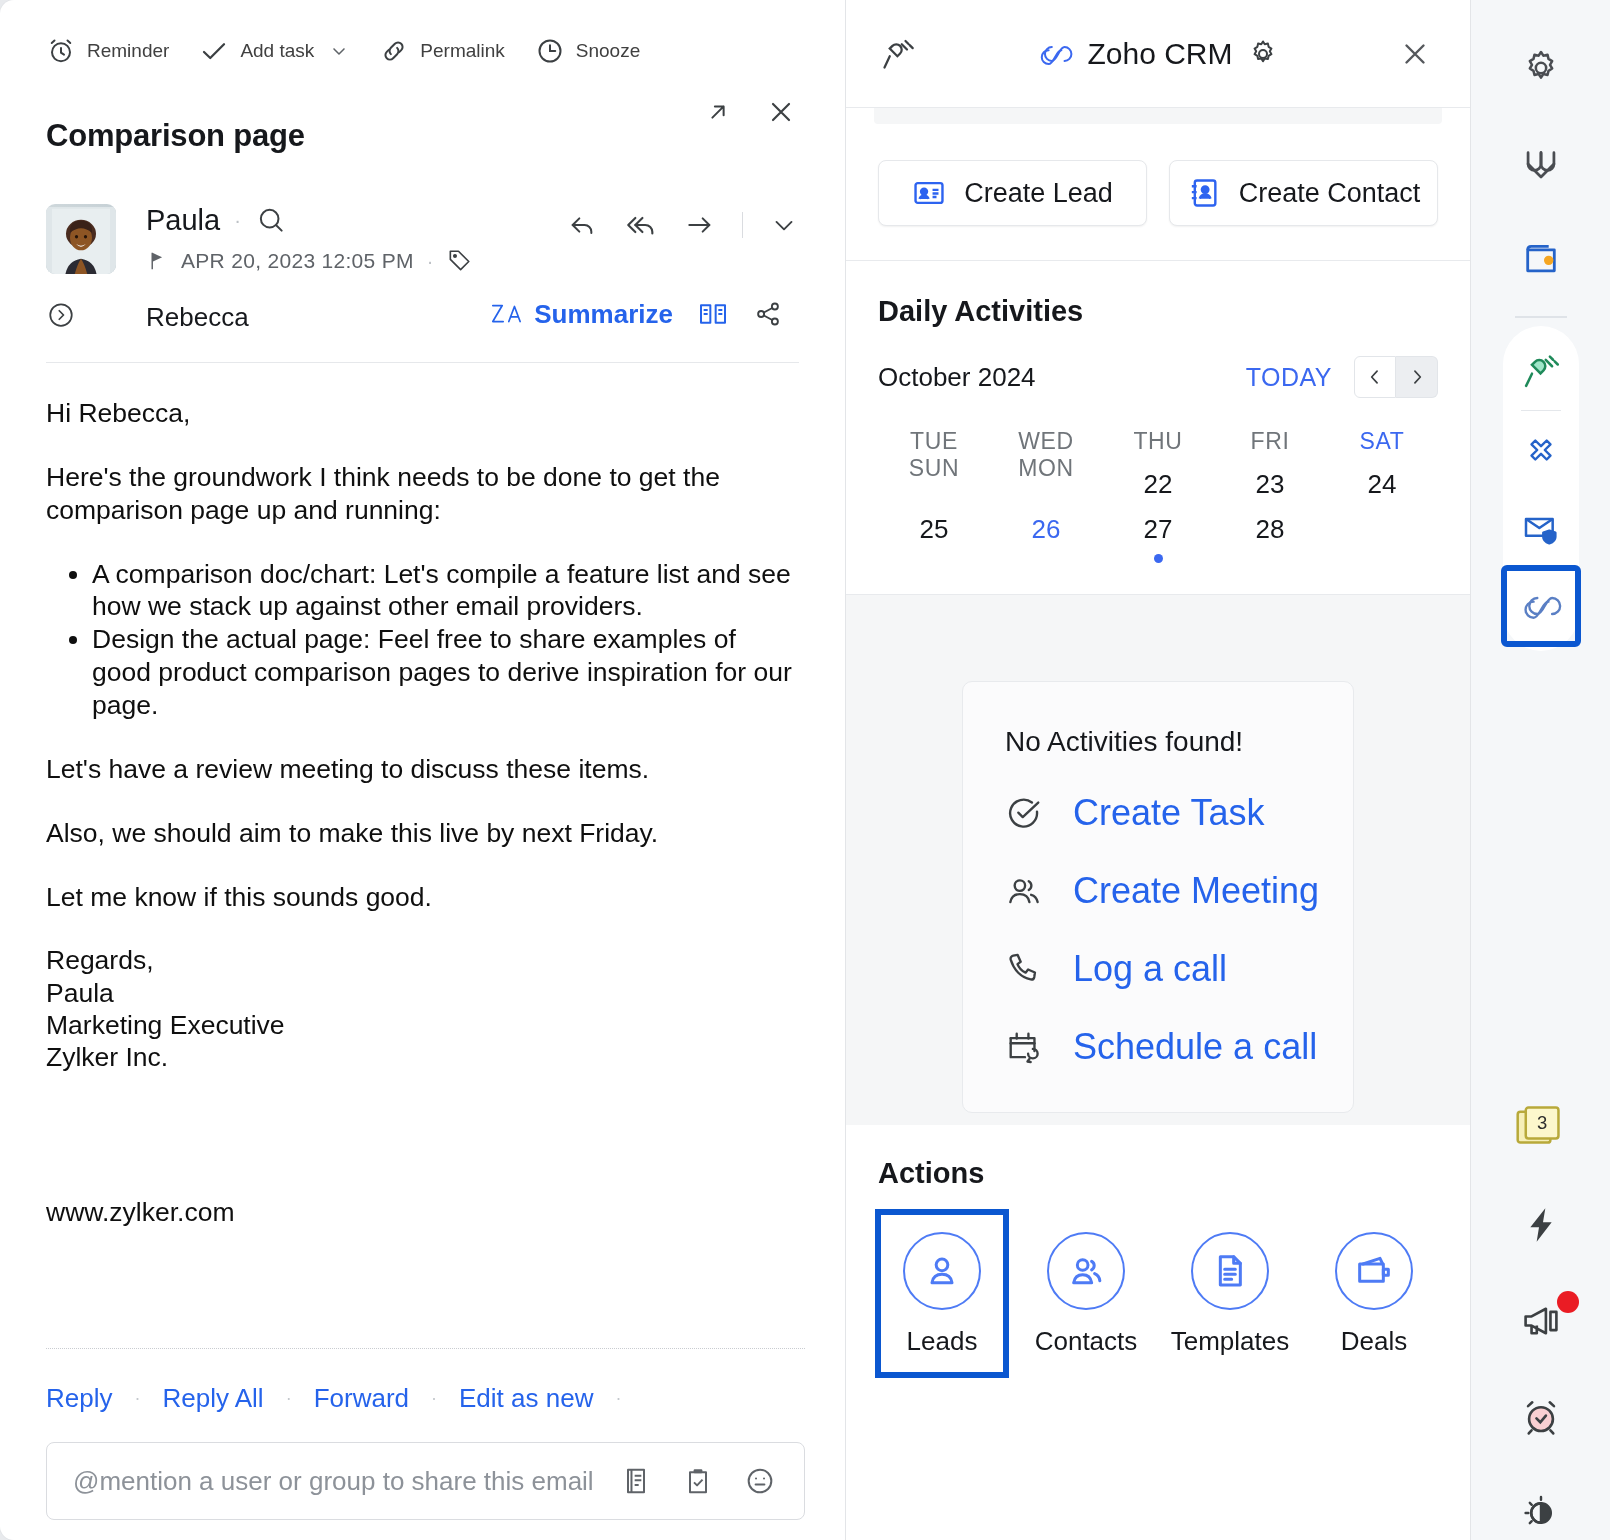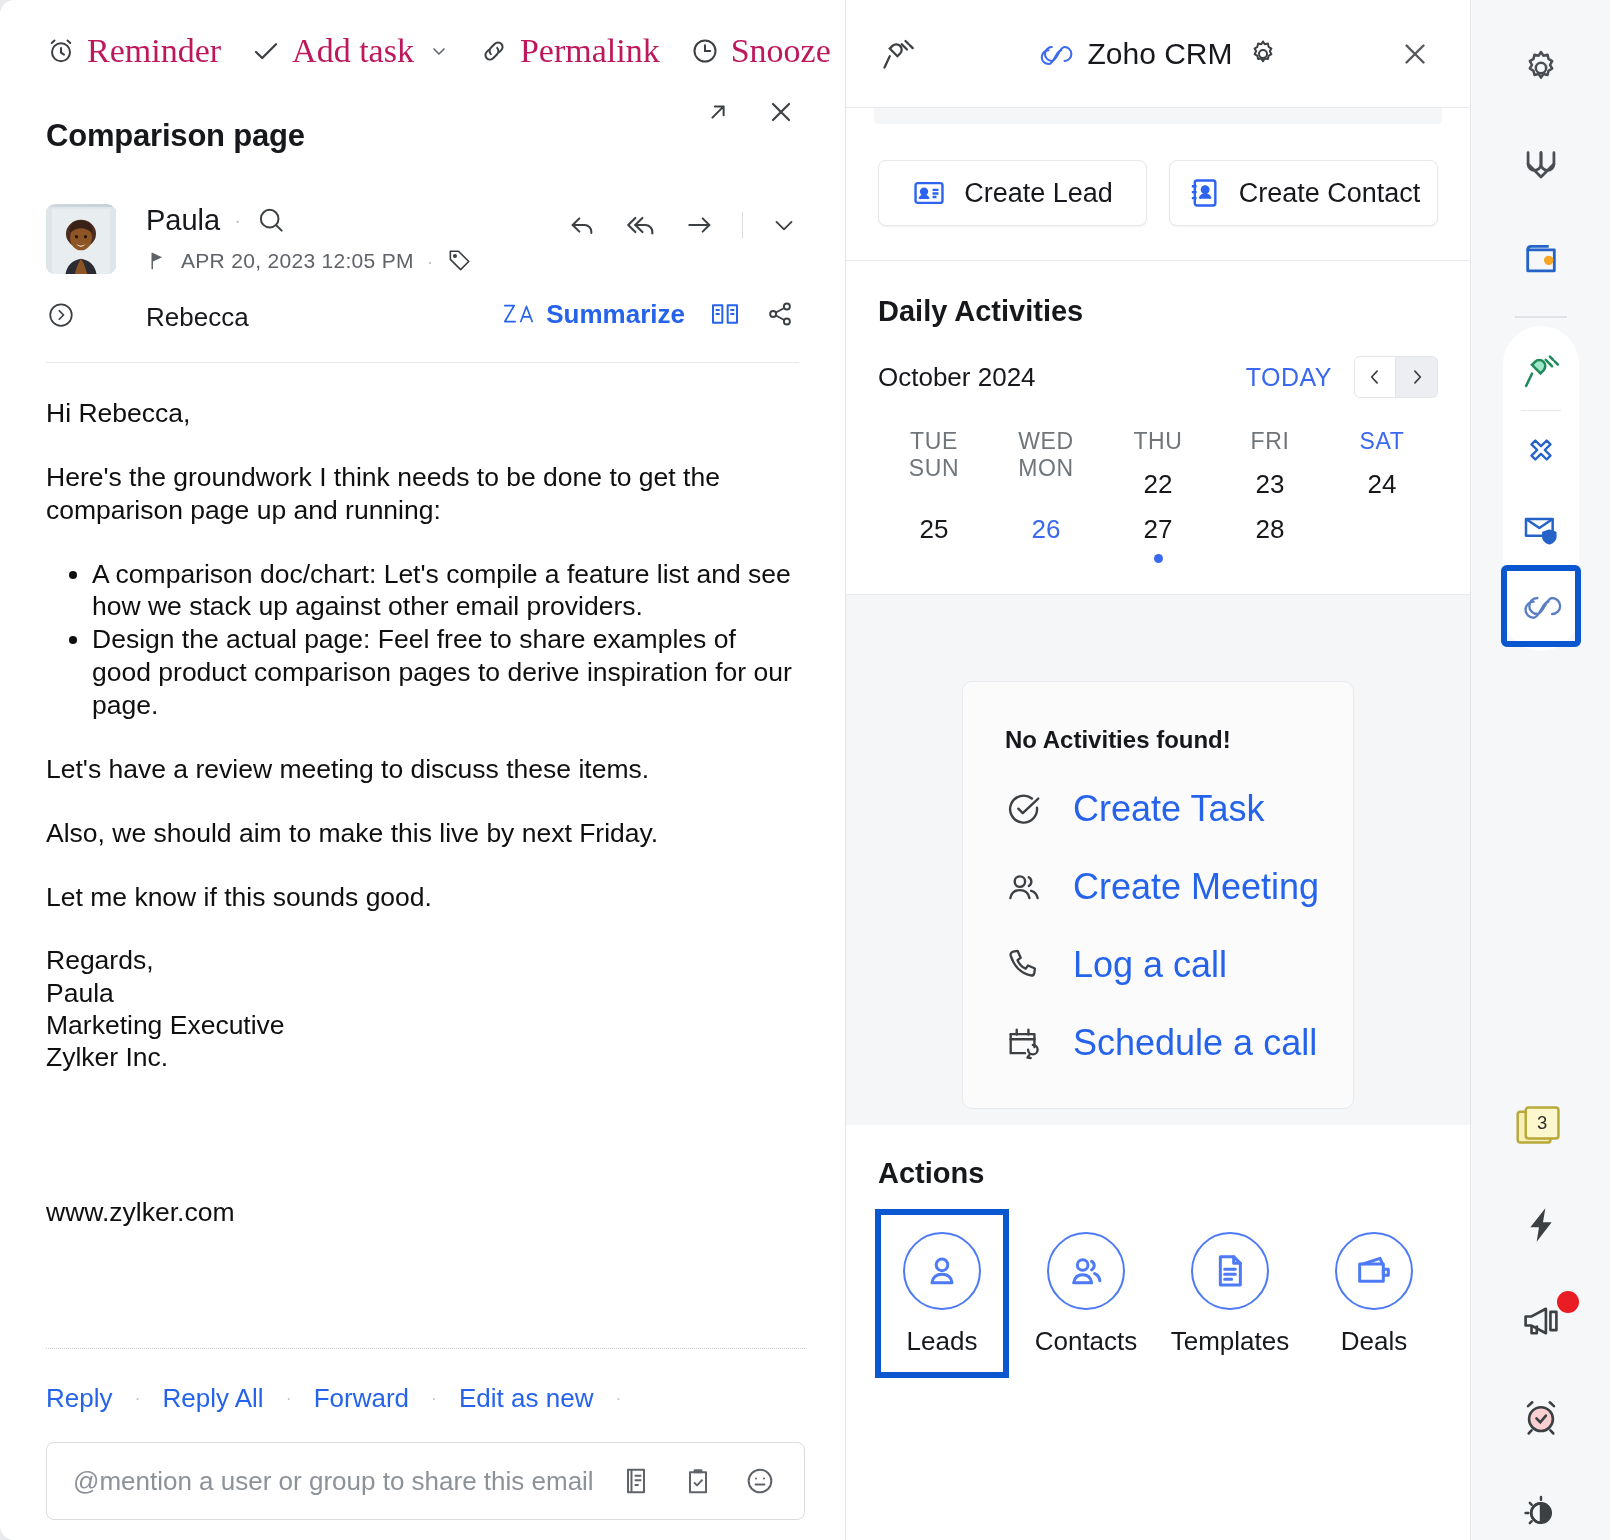--- a/index.html
+++ b/index.html
@@ -33,21 +33,21 @@
     gap:30px;
     padding:40px 0 0 46px;
     height:62px;
   }
   .tb-item {
     display:flex; align-items:center; gap:11px;
     color:#3c4043; font-size:26px;
     cursor:pointer;
     white-space:nowrap;
   }
-  .tb-item .lbl { font-size:34px; color:#be185d;font-family:Liberation Serif, serif; }
+  .tb-item .lbl { font-size:19px; color:#404040; }
   .tb-caret { color:#5f6368; font-size:16px; margin-left:4px; }
   svg { display:block; }
 
   .win-ctrls {
     position:absolute; top:96px; right:48px;
     display:flex; align-items:center; gap:32px;
   }
   .win-ctrls span { cursor:pointer; color:#3c4043; }
 
   .subject {
@@ -94,21 +94,21 @@
   .date-txt { font-size:21px; color:#5f6368; letter-spacing:0.3px; }
   .recip-row {
     margin-top:20px;
     display:flex; align-items:center;
     position:relative;
     height:46px;
   }
   .expand-ic { position:absolute; left:0; top:6px; }
   .recip-name { margin-left:100px; font-size:26px; color:#16181c; }
   .summ-wrap {
-    position:absolute; right:4px; top:4px;
+    position:absolute; right:16px; top:4px;
     display:flex; align-items:center; gap:24px;
   }
   .summarize {
     display:flex; align-items:center; gap:12px;
     color:#2563eb; font-size:26px; font-weight:bold; cursor:pointer;
   }
 
   .body-txt {
     margin:34px 46px 0 46px;
     font-size:26.5px; line-height:1.24; color:#0f0f0f;
@@ -212,21 +212,21 @@
 
   .crm-mid {
     background:#f5f6f7; padding:86px 0 0 0;
     height:530px;
   }
   .noact-card {
     margin:0 auto; width:392px;
     background:#fbfbfc; border:1px solid #e8eaed; border-radius:10px;
     padding:44px 0 44px 42px;
   }
-  .noact-title { font-size:24px; font-weight:bold; color:#16181c; margin-bottom:34px; }
+  .noact-title { font-size:28px; font-weight:normal; color:#16181c; margin-bottom:34px; }
   .act-row { display:flex; align-items:center; gap:30px; margin-bottom:36px; }
   .act-row:last-child { margin-bottom:0; }
   .act-lbl { font-size:36px; color:#2563eb; cursor:pointer; }
 
   .crm-actions { padding:32px 32px 0 32px; background:#fff; }
   .actions-title { font-size:29px; font-weight:bold; color:#16181c; }
   .action-grid { display:flex; gap:16px; margin-top:22px; }
   .action-cell {
     width:148px; display:flex; flex-direction:column; align-items:center;
     padding:20px 0 18px 0; cursor:pointer;

